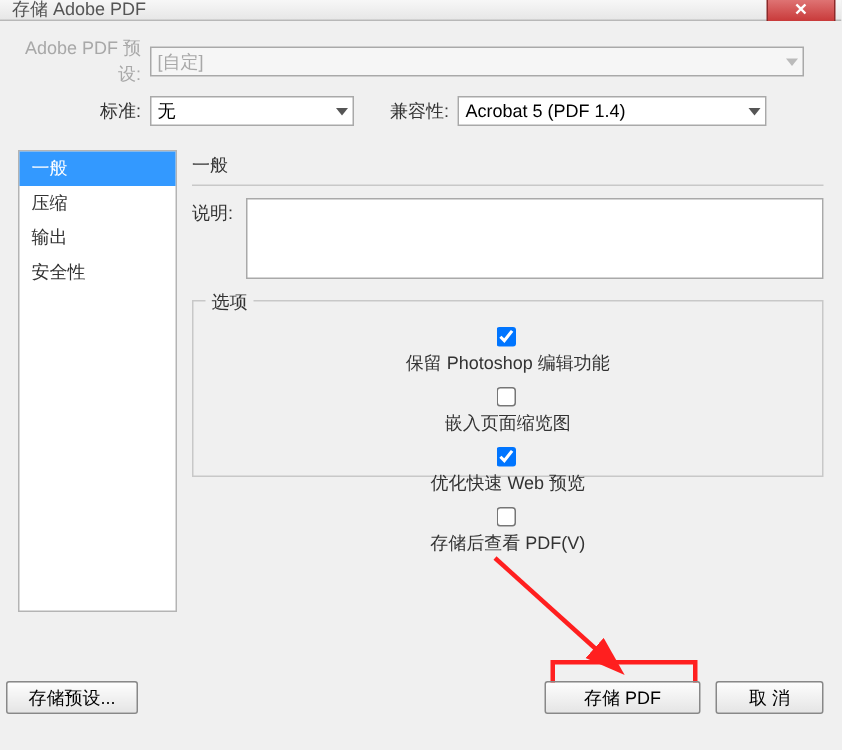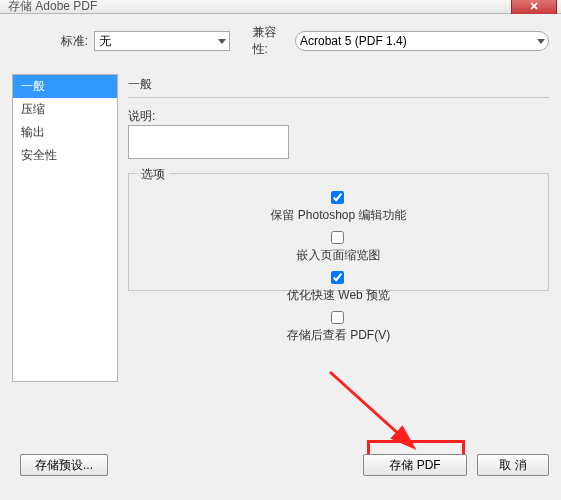--- a/index.html
+++ b/index.html
@@ -21,58 +21,64 @@
   .row .gap { width: 24px; }
   .row label.mid { padding-right: 6px; font-size: 12px; }
 
   .content { display: flex; margin-top: 16px; height: 308px; }
   .sidebar { width: 106px; background: #fff; border: 1px solid #b4b4b4; }
   .sidebar .item { padding: 3px 8px; font-size: 12px; cursor: default; }
   .sidebar .item.selected { background: #3399ff; color: #fff; }
 
   .panel { flex: 1; margin-left: 10px; position: relative; }
   .panel-title { font-size: 12px; border-bottom: 1px solid #c8c8c8; padding: 2px 0 4px 0; margin-bottom: 8px; }
-  .desc-row { display: flex; align-items: flex-start; flex-direction: column; }
+  .desc-row { display: flex; align-items: flex-start; }
   .desc-row label { width: 36px; padding-top: 2px; font-size: 12px; }
   .desc-row textarea { flex: 1; height: 54px; border: 1px solid #a9a9a9; resize: none; font-size: 12px; background: #fff; }
 
   .fieldset { border: 1px solid #c8c8c8; margin-top: 14px; padding: 10px 10px 10px 10px; position: relative; height: 118px; }
   .fieldset .legend { position: absolute; top: -8px; left: 8px; background: #f0f0f0; padding: 0 4px; font-size: 12px; }
   .chk { display: flex; align-items: center; margin: 4px 0; font-size: 12px; flex-direction: column; }
   .chk input { margin-right: 6px; }
 
-  .bottom { position: absolute; left: 20px; right: 12px; bottom: 10px; display: flex; }
+  .bottom { position: absolute; left: 4px; right: 12px; bottom: 10px; display: flex; }
   .btn { height: 22px; border: 1px solid #888; background: linear-gradient(#fdfdfd,#e5e5e5); font-size: 12px; padding: 0 14px; border-radius: 2px; cursor: default; }
   .bottom .spacer { flex: 1; }
   .bottom .btn + .btn { margin-left: 10px; }
   .hl { position: absolute; border: 3px solid #ff1f1f; pointer-events:none; }
   .arrow-svg { position: absolute; pointer-events: none; }
 </style>
 </head>
 <body>
 
 <div class="titlebar">
   <span class="title">存储 Adobe PDF</span>
   <div class="close-btn">
     <span>✕</span>
   </div>
 </div>
 
 <div class="dialog">
 
+  <div class="row">
+    <label class="lead dis">Adobe PDF 预设:</label>
+    <span class="combo-wrap dis">
+      <input class="combo dis" style="width: 436px;" readonly="" value="[自定]">
+    </span>
+  </div>
 
   <div class="row">
     <label class="lead">标准:</label>
     <span class="combo-wrap">
       <input class="combo" style="width: 136px;" readonly="" value="无">
     </span>
     <span class="gap"></span>
     <label class="mid">兼容性:</label>
     <span class="combo-wrap">
-      <input class="combo" style="width: 254px; border-radius: 10px;" readonly="" value="Acrobat 5 (PDF 1.4)">
+      <input class="combo" style="width: 206px;" readonly="" value="Acrobat 5 (PDF 1.4)">
     </span>
   </div>
 
   <div class="content">
     <div class="sidebar">
       <div class="item selected">一般</div>
       <div class="item">压缩</div>
       <div class="item">输出</div>
       <div class="item">安全性</div>
     </div>

